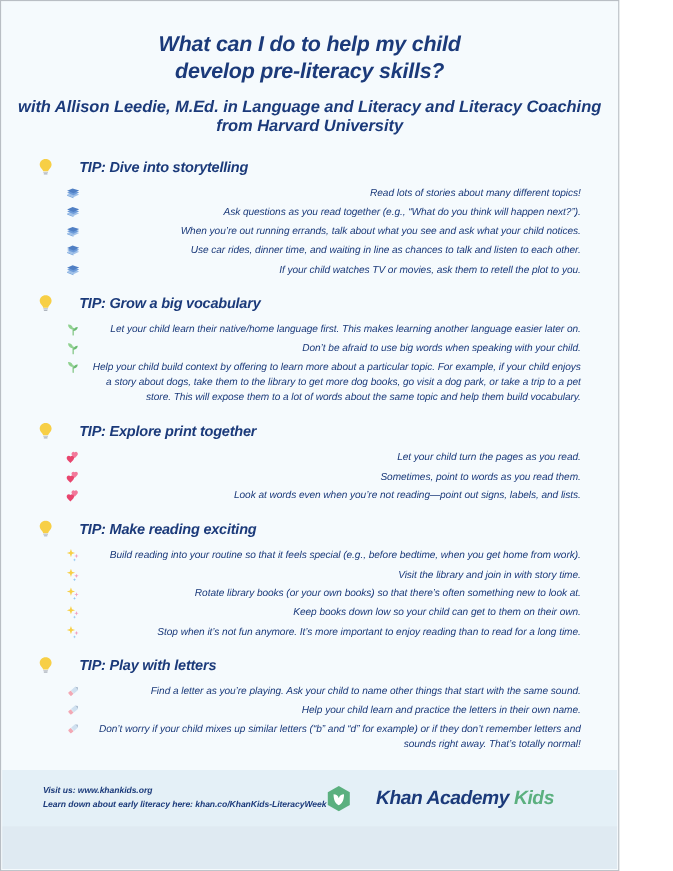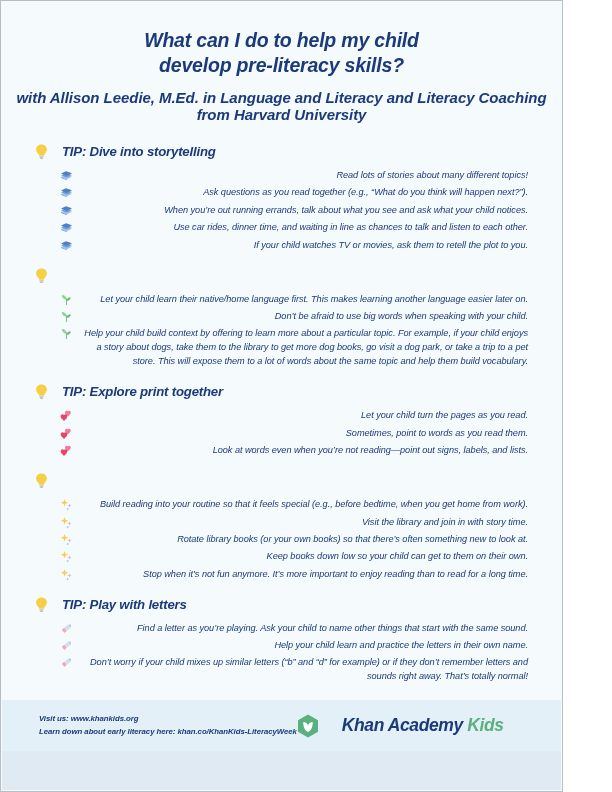--- a/index.html
+++ b/index.html
@@ -49,21 +49,21 @@
   #tips {
     margin-top: 21px;
     padding: 0 34px 0 34px;
   }
   .tip-block {
     margin-bottom: 16px;
   }
   .tip-head {
     display: flex;
     align-items: center;
-    gap: 14px;
+    gap: 24px;
     margin-bottom: 9px;
   }
   .bulb {
     width: 13px;
     height: 15px;
     flex: 0 0 auto;
     position: relative;
     display: inline-block;
   }
   .tip-head-text {
@@ -227,20 +227,21 @@
       </div>
       <div class="tip-block">
         <div class="tip-head">
           <span class="bulb">
             <svg viewBox="0 0 26 30" width="13" height="15">
               <path d="M13 1 C6.4 1 2.2 5.6 2.2 11 C2.2 15 4.6 17.6 6.4 19.6 C7.6 21 8.2 22 8.4 23.4 L17.6 23.4 C17.8 22 18.4 21 19.6 19.6 C21.4 17.6 23.8 15 23.8 11 C23.8 5.6 19.6 1 13 1 Z" fill="#f7cf46"></path>
               <rect x="8.6" y="24.2" width="8.8" height="2.6" rx="1.1" fill="#c9cdd4"></rect>
               <rect x="9.6" y="27" width="6.8" height="2.4" rx="1.2" fill="#aeb4bd"></rect>
             </svg>
           </span>
+          <span class="tip-head-text">TIP: Grow a big vocabulary</span>
         </div>
         <div class="bullets">
           <div class="bullet">
             <span class="bullet-icon">
               <svg viewBox="0 0 26 26" width="13" height="13">
                 <path d="M13 23 L13 11" stroke="#7cc47f" stroke-width="2.2" fill="none" stroke-linecap="round"></path>
                 <path d="M13 13 C8 13 4 10 3.5 4 C9.5 4 13 7.5 13 13 Z" fill="#8fd18f"></path>
                 <path d="M13 16 C17.5 16 21 13.5 21.5 8.5 C16.5 8.5 13 11.5 13 16 Z" fill="#6bbb72"></path>
               </svg>
             </span>
@@ -311,20 +312,21 @@
       </div>
       <div class="tip-block">
         <div class="tip-head">
           <span class="bulb">
             <svg viewBox="0 0 26 30" width="13" height="15">
               <path d="M13 1 C6.4 1 2.2 5.6 2.2 11 C2.2 15 4.6 17.6 6.4 19.6 C7.6 21 8.2 22 8.4 23.4 L17.6 23.4 C17.8 22 18.4 21 19.6 19.6 C21.4 17.6 23.8 15 23.8 11 C23.8 5.6 19.6 1 13 1 Z" fill="#f7cf46"></path>
               <rect x="8.6" y="24.2" width="8.8" height="2.6" rx="1.1" fill="#c9cdd4"></rect>
               <rect x="9.6" y="27" width="6.8" height="2.4" rx="1.2" fill="#aeb4bd"></rect>
             </svg>
           </span>
+          <span class="tip-head-text">TIP: Make reading exciting</span>
         </div>
         <div class="bullets">
           <div class="bullet">
             <span class="bullet-icon">
               <svg viewBox="0 0 26 26" width="13" height="13">
                 <path d="M9 2 L10.9 7.6 L16.5 9.5 L10.9 11.4 L9 17 L7.1 11.4 L1.5 9.5 L7.1 7.6 Z" fill="#f7cf46"></path>
                 <path d="M19 11 L20 14 L23 15 L20 16 L19 19 L18 16 L15 15 L18 14 Z" fill="#f2a0bd"></path>
                 <path d="M15.5 19 L16.3 21.2 L18.5 22 L16.3 22.8 L15.5 25 L14.7 22.8 L12.5 22 L14.7 21.2 Z" fill="#8fc6f0"></path>
               </svg>
             </span>

